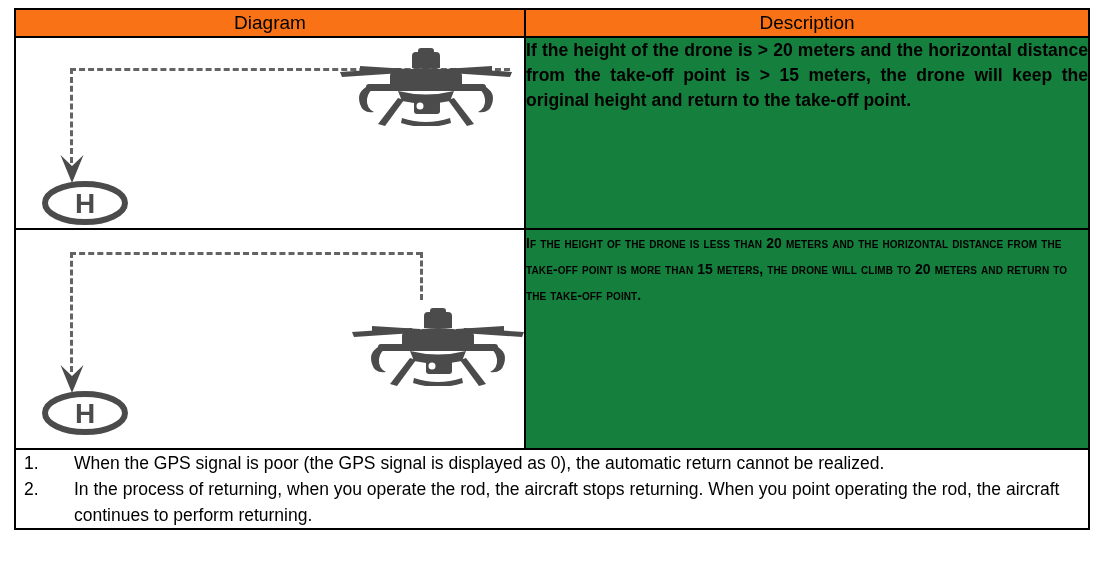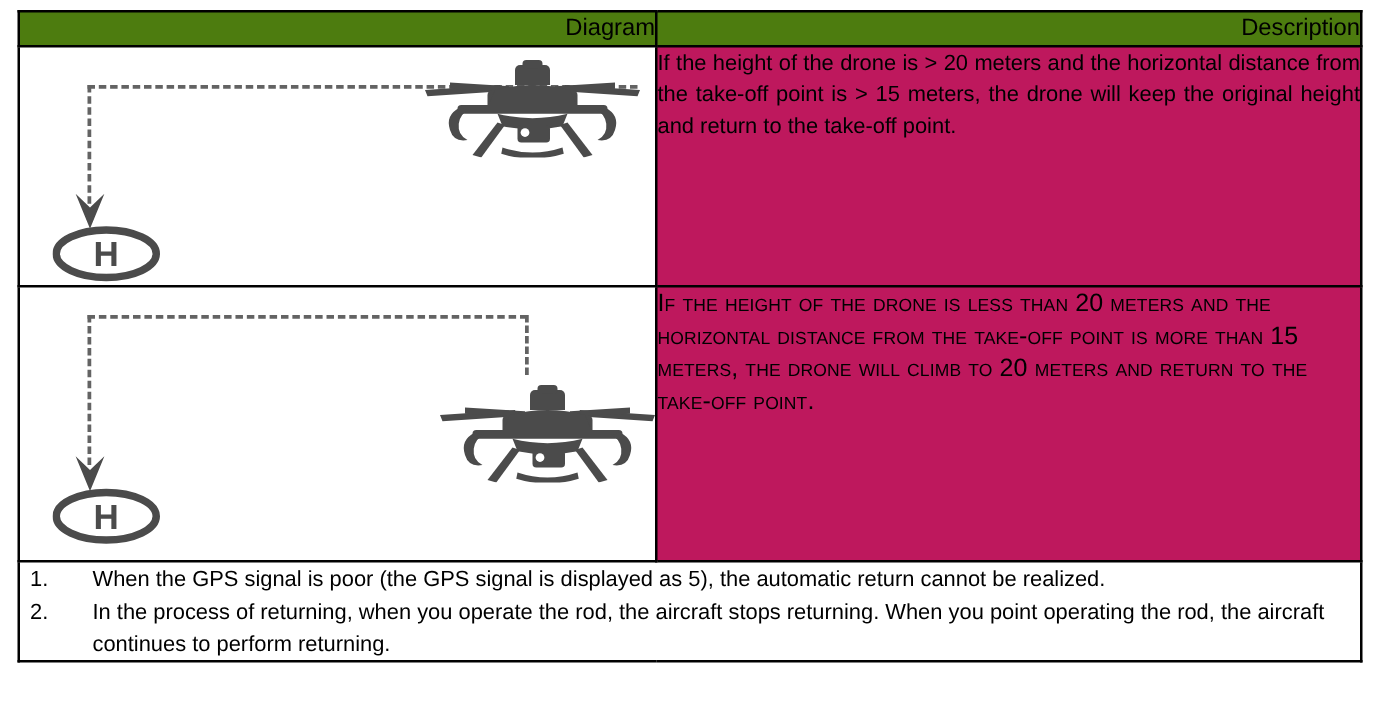--- a/index.html
+++ b/index.html
@@ -41,23 +41,23 @@
 
   
   .hdr {
     background: #d6d6d6;
     height: 28px;
   }
   .hdr-cell {
     font-size: 19px;
     line-height: 26px;
     font-weight: normal;
-    text-align: right;
+    text-align: center;
     padding: 1px 0 1px 8px;
-    background: #4d7c0f;
+    background: #f97316;
     white-space: nowrap;
   }
   .col-diagram { width: 511px; }
   .col-desc { width: 565px; margin-left: 30px; }
 
   
   .diagram-cell {
     position: relative;
     height: 192px;
     background: #fff;
@@ -98,34 +98,35 @@
 
   
   .drone {
     position: absolute;
   }
   .drone svg { display: block; }
 
   
   .desc-cell {
     padding: 9px 10px 8px 12px;
-    background: #be185d;
+    background: #15803d;
+    font-weight: bold;
   }
   .desc-text {
     font-size: 17.5px;
     line-height: 25px;
     text-align: justify;
     text-justify: inter-word;
     margin: 0;
   }
   .desc-text.smallcaps {
     font-variant: small-caps;
     text-align: left;
     letter-spacing: 0.1px;
-    font-size: 20px;
+    font-size: 14px;
     line-height: 26px;
   }
 
   
   .notes-cell {
     padding: 5px 10px 6px 8px;
     background: #fff;
   }
   .notes-list {
     list-style: none;
@@ -281,21 +282,21 @@
         <td class="desc-cell">
           <p class="desc-text smallcaps">If the height of the drone is less than 20 meters and the horizontal distance from the take-off point is more than 15 meters, the drone will climb to 20 meters and return to the take-off point.</p>
         </td>
       </tr>
 
       <tr>
         <td class="notes-cell" colspan="2">
           <ul class="notes-list">
             <li class="note-item">
               <span class="note-marker">1.</span>
-              <span class="note-body">When the GPS signal is poor (the GPS signal is displayed as 5), the automatic return cannot be realized.</span>
+              <span class="note-body">When the GPS signal is poor (the GPS signal is displayed as 0), the automatic return cannot be realized.</span>
             </li>
             <li class="note-item">
               <span class="note-marker">2.</span>
               <span class="note-body">In the process of returning, when you operate the rod, the aircraft stops returning. When you point operating the rod, the aircraft continues to perform returning.</span>
             </li>
           </ul>
         </td>
       </tr>
 
     </tbody>

